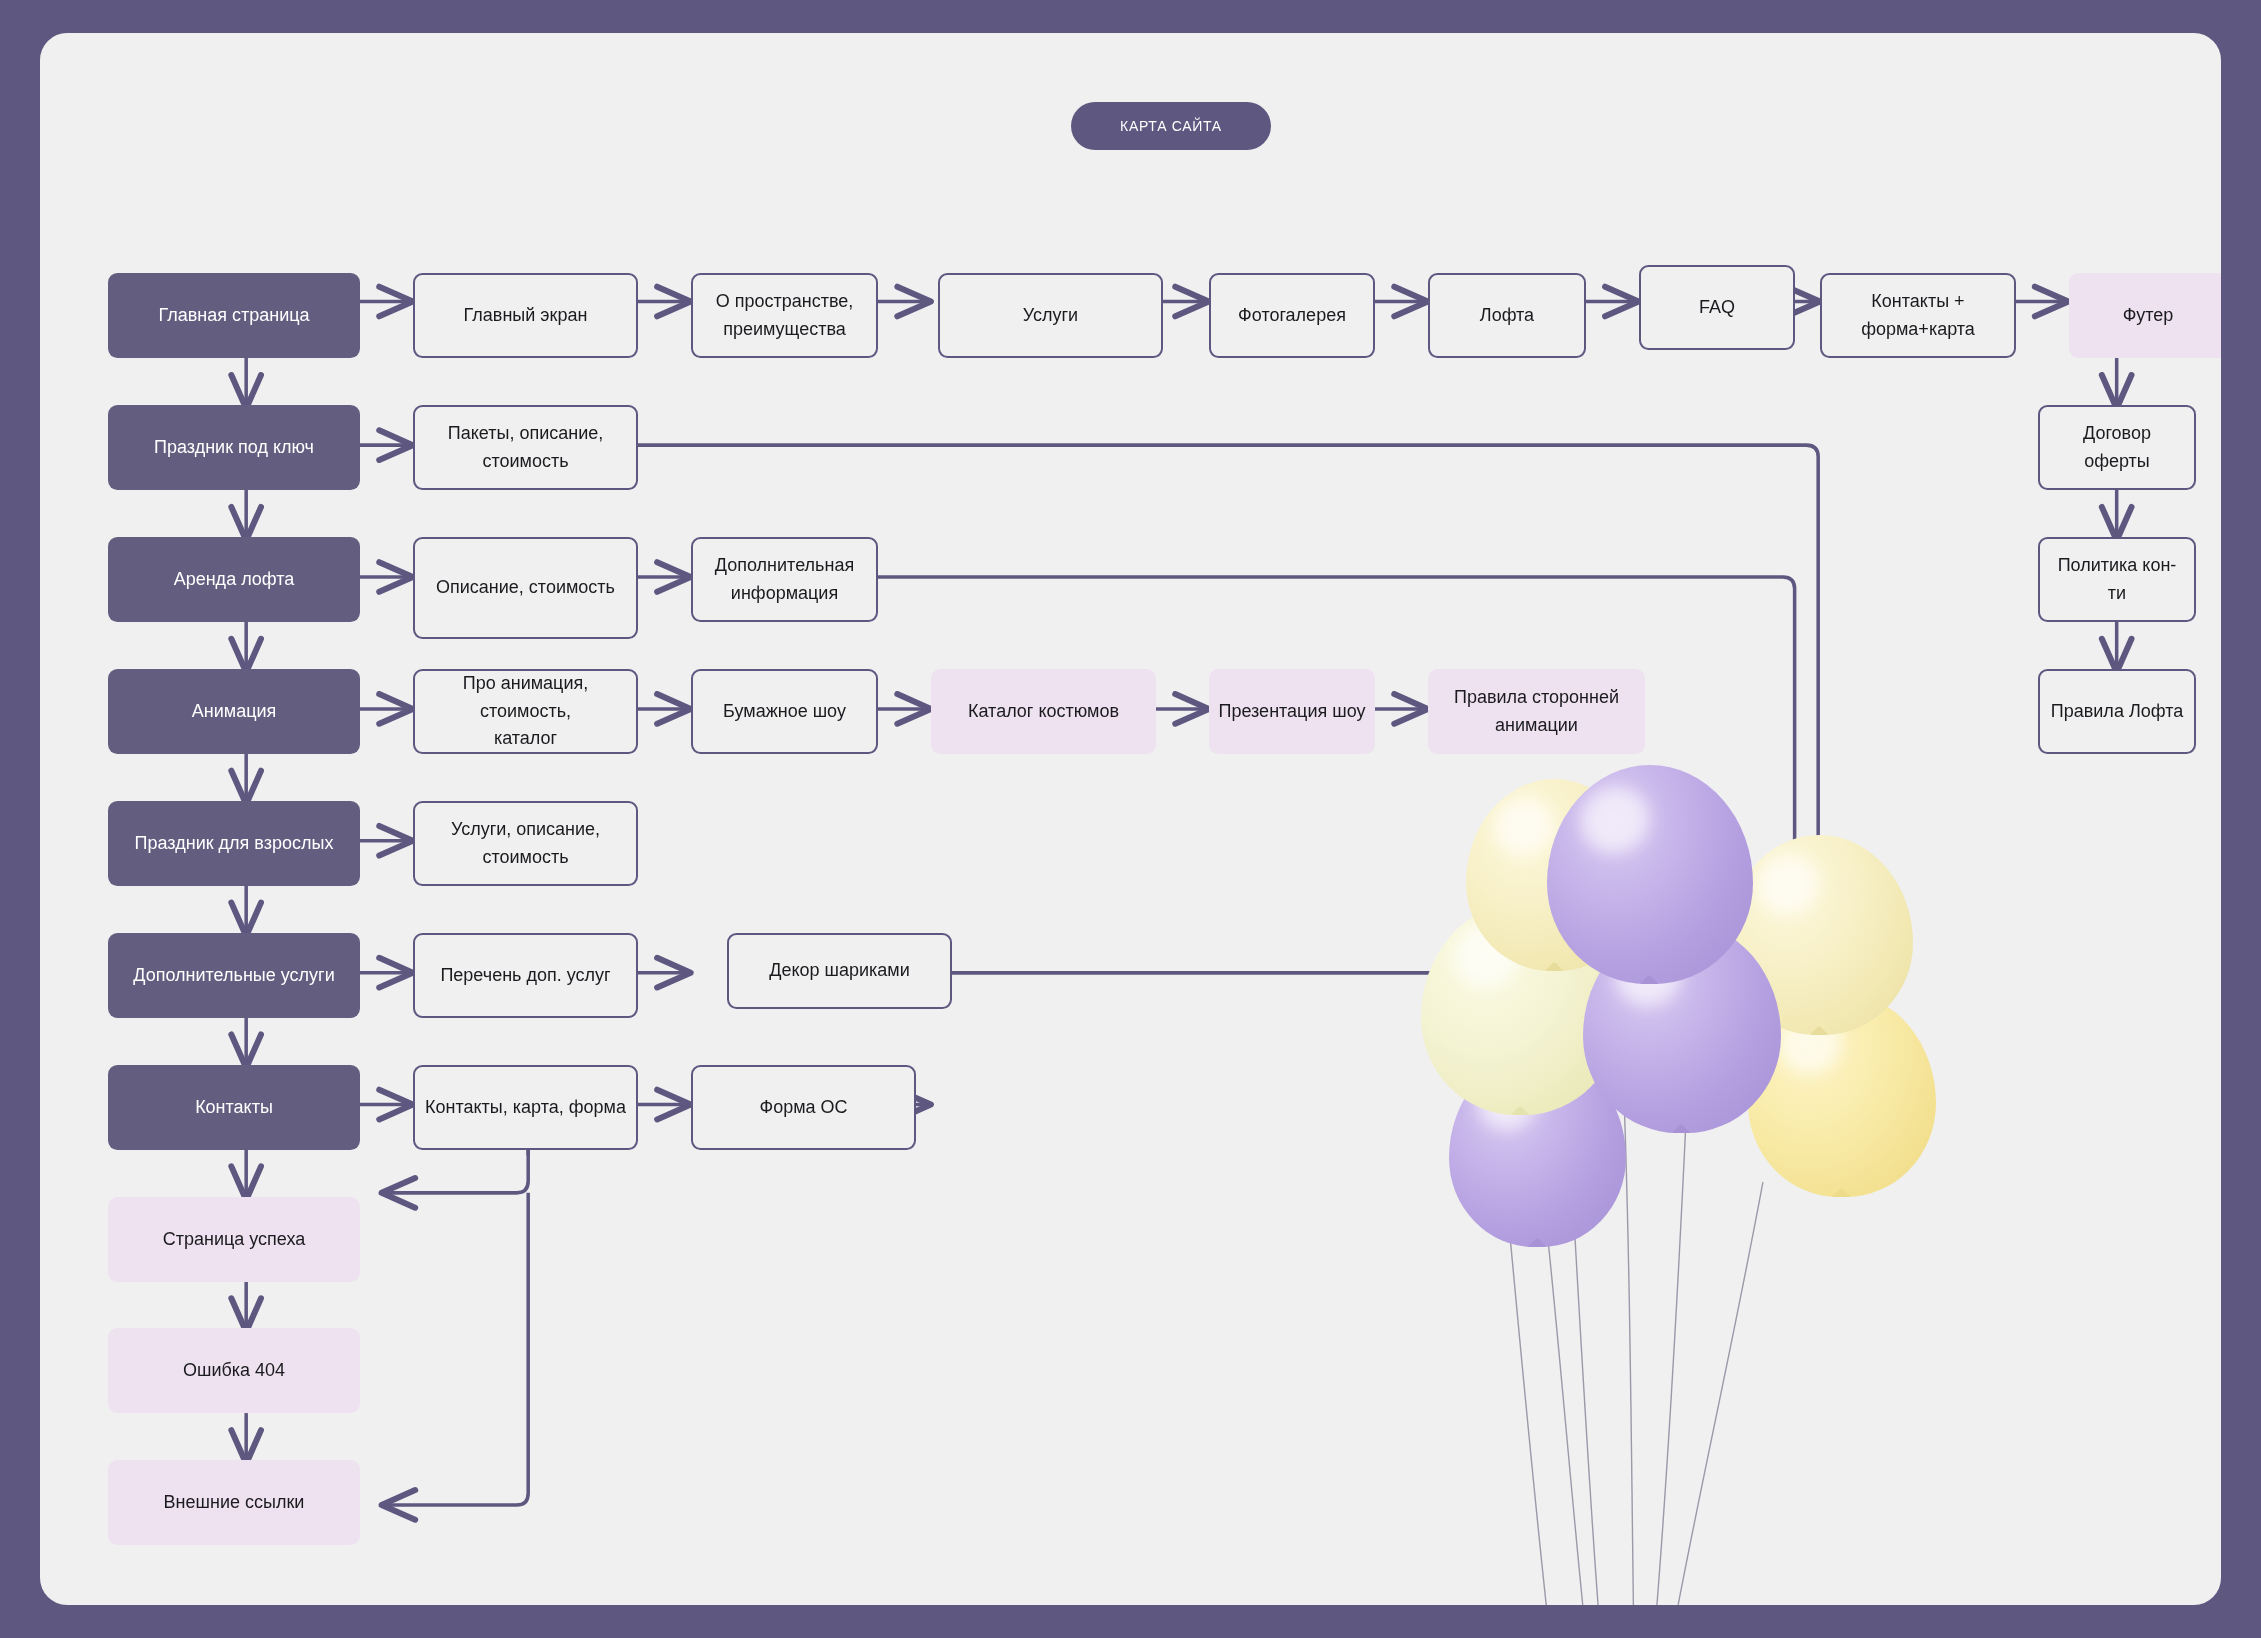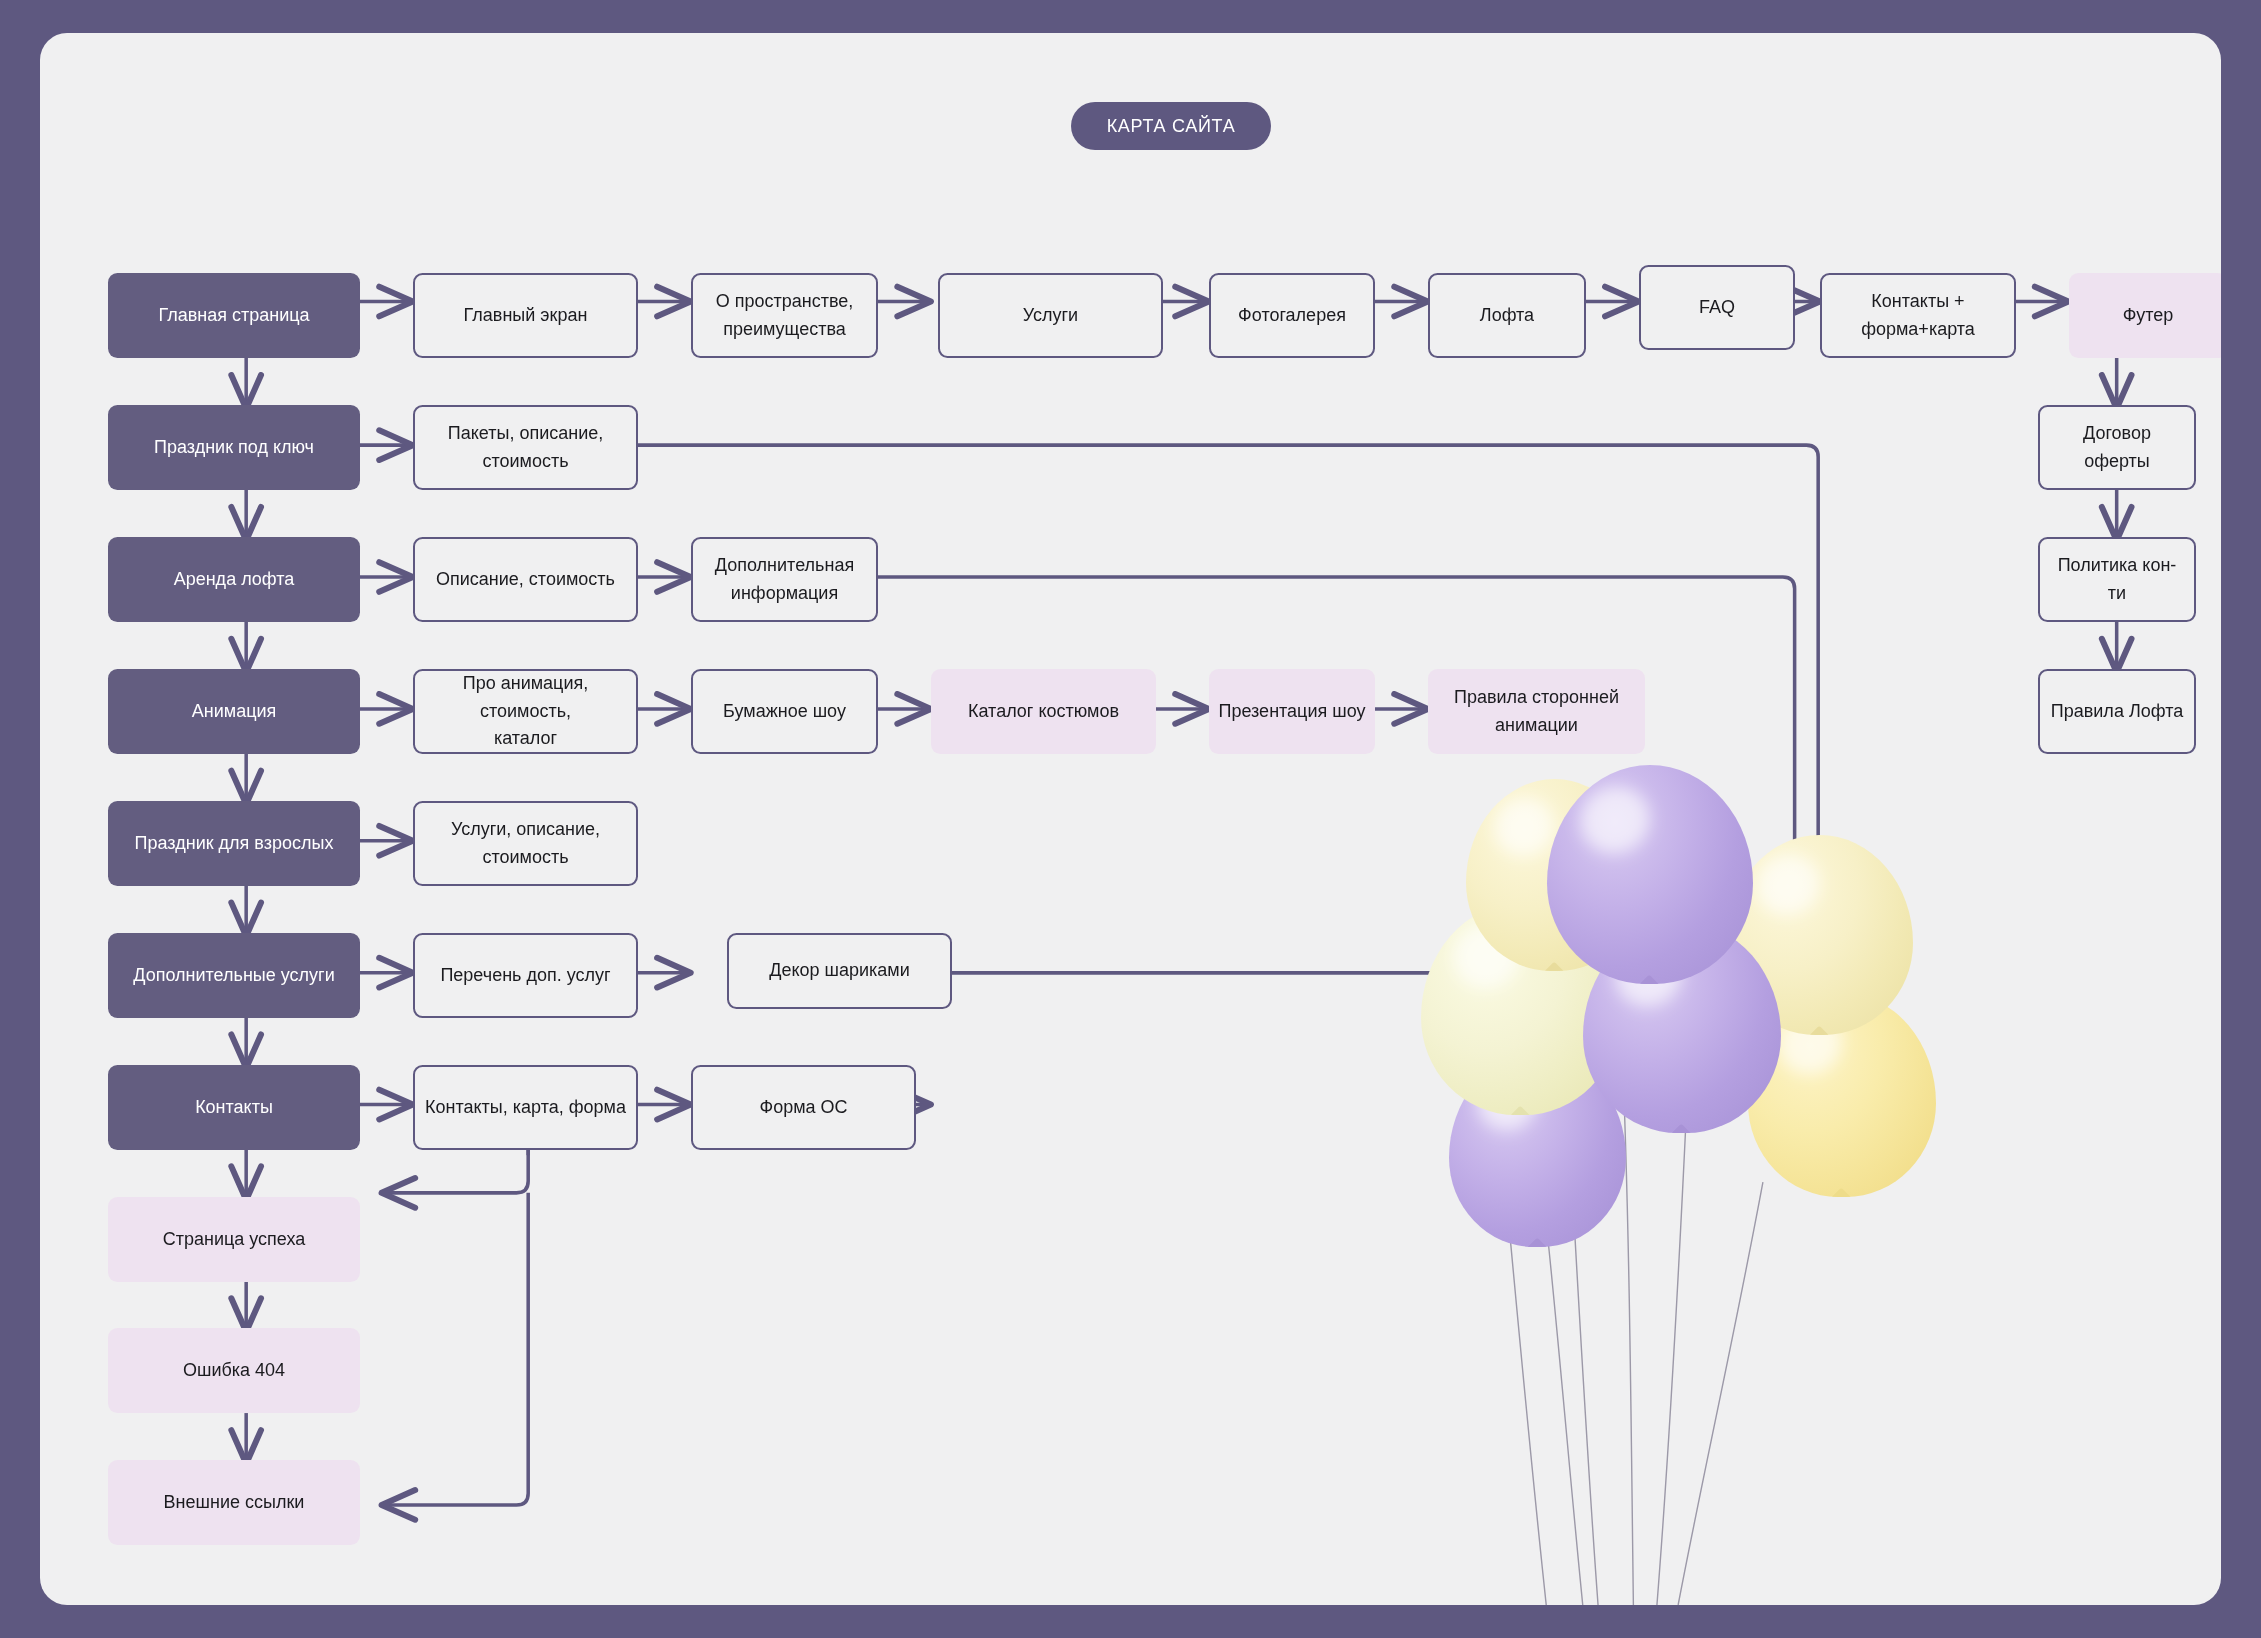--- a/index.html
+++ b/index.html
@@ -18,21 +18,21 @@
     overflow:hidden;
   }
   #title-badge{
     position:absolute;
     left:1031px;top:69px;
     width:200px;height:48px;
     background:#5e5880;
     border-radius:24px;
     display:flex;align-items:center;justify-content:center;
     color:#ffffff;
-    font-size:18px;
+    font-size:14px;
     letter-spacing:0.7px;
   }
   
   .node{
     position:absolute;
     box-sizing:border-box;
     display:flex;
     align-items:center;
     justify-content:center;
     text-align:center;
@@ -188,21 +188,21 @@
 форма+карта</div>
   <div class="node tint" style="left:2029px;top:240px;width:158px;height:85px;">Футер</div>
 
   <div class="node outline" style="left:1998px;top:372px;width:158px;height:85px;">Договор оферты</div>
   <div class="node outline" style="left:1998px;top:504px;width:158px;height:85px;">Политика кон-ти</div>
   <div class="node outline" style="left:1998px;top:636px;width:158px;height:85px;">Правила Лофта</div>
 
   <div class="node outline" style="left:373px;top:372px;width:225px;height:85px;">Пакеты, описание,
 стоимость</div>
 
-  <div class="node outline" style="left:373px;top:504px;width:225px;height:85px;">Описание, стоимость</div>
+  <div class="node outline" style="left:373px;top:504px;width:225px;height:102px;">Описание, стоимость</div>
   <div class="node outline" style="left:651px;top:504px;width:187px;height:85px;">Дополнительная
 информация</div>
 
   <div class="node outline" style="left:373px;top:636px;width:225px;height:85px;">Про анимация, стоимость,
 каталог</div>
   <div class="node outline" style="left:651px;top:636px;width:187px;height:85px;">Бумажное шоу</div>
   <div class="node tint" style="left:891px;top:636px;width:225px;height:85px;">Каталог костюмов</div>
   <div class="node tint" style="left:1169px;top:636px;width:166px;height:85px;">Презентация шоу</div>
   <div class="node tint" style="left:1388px;top:636px;width:217px;height:85px;">Правила сторонней
 анимации</div>

